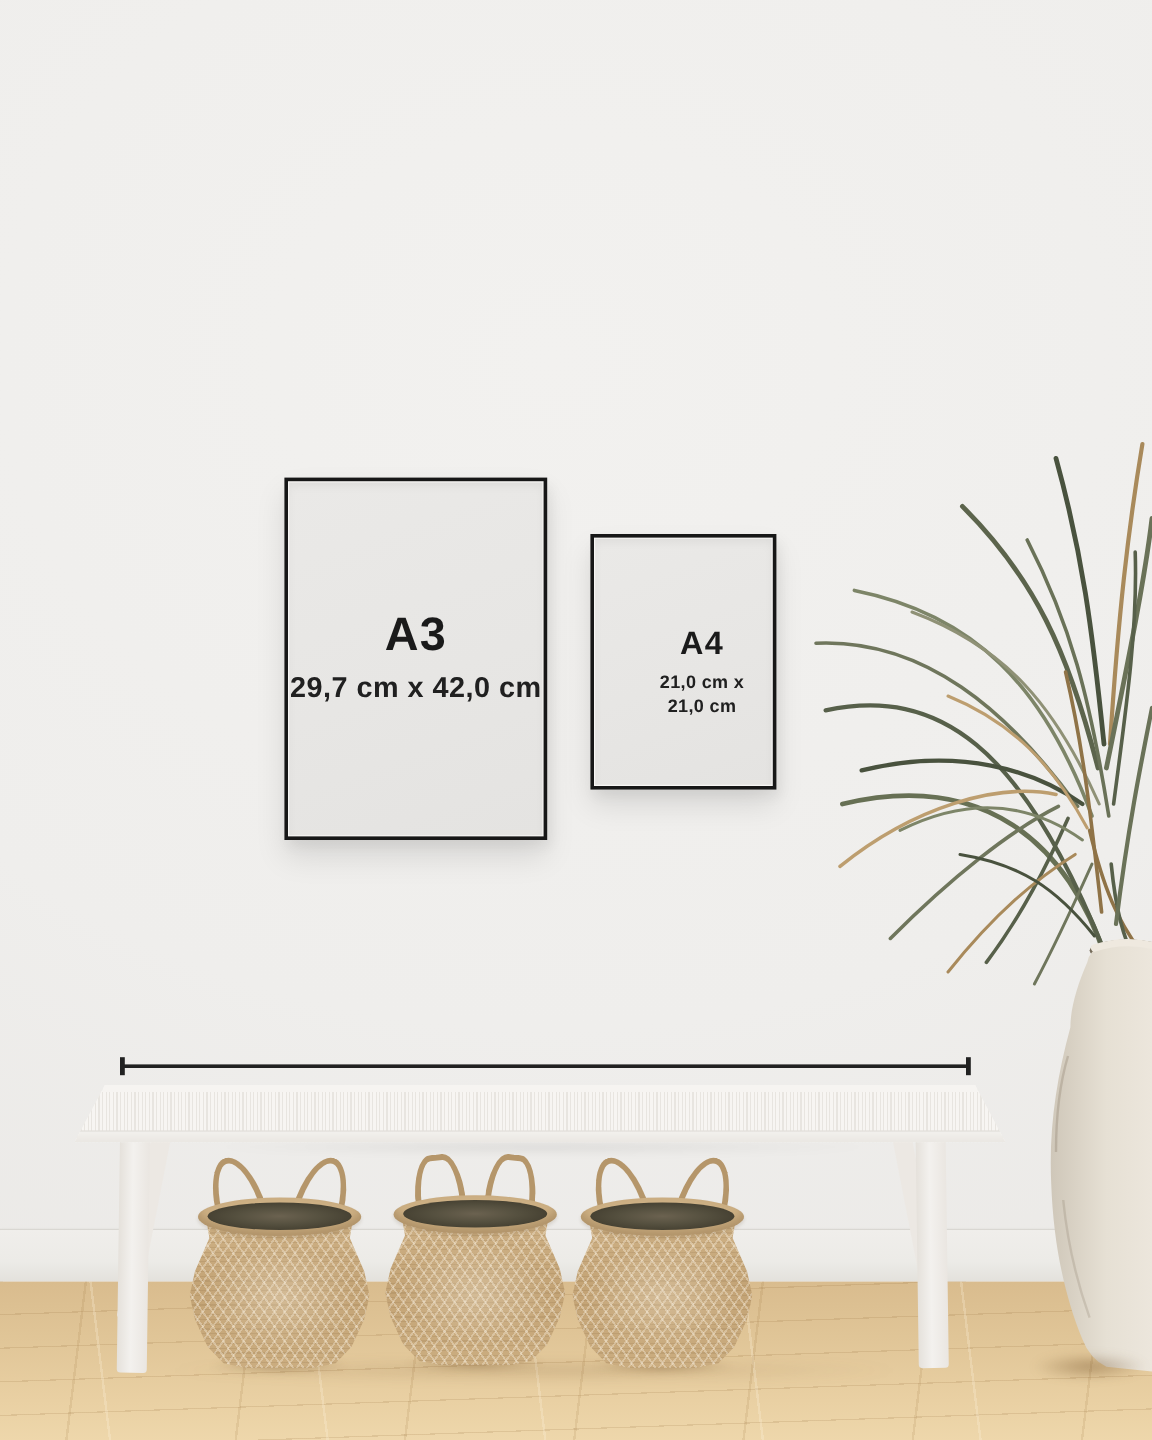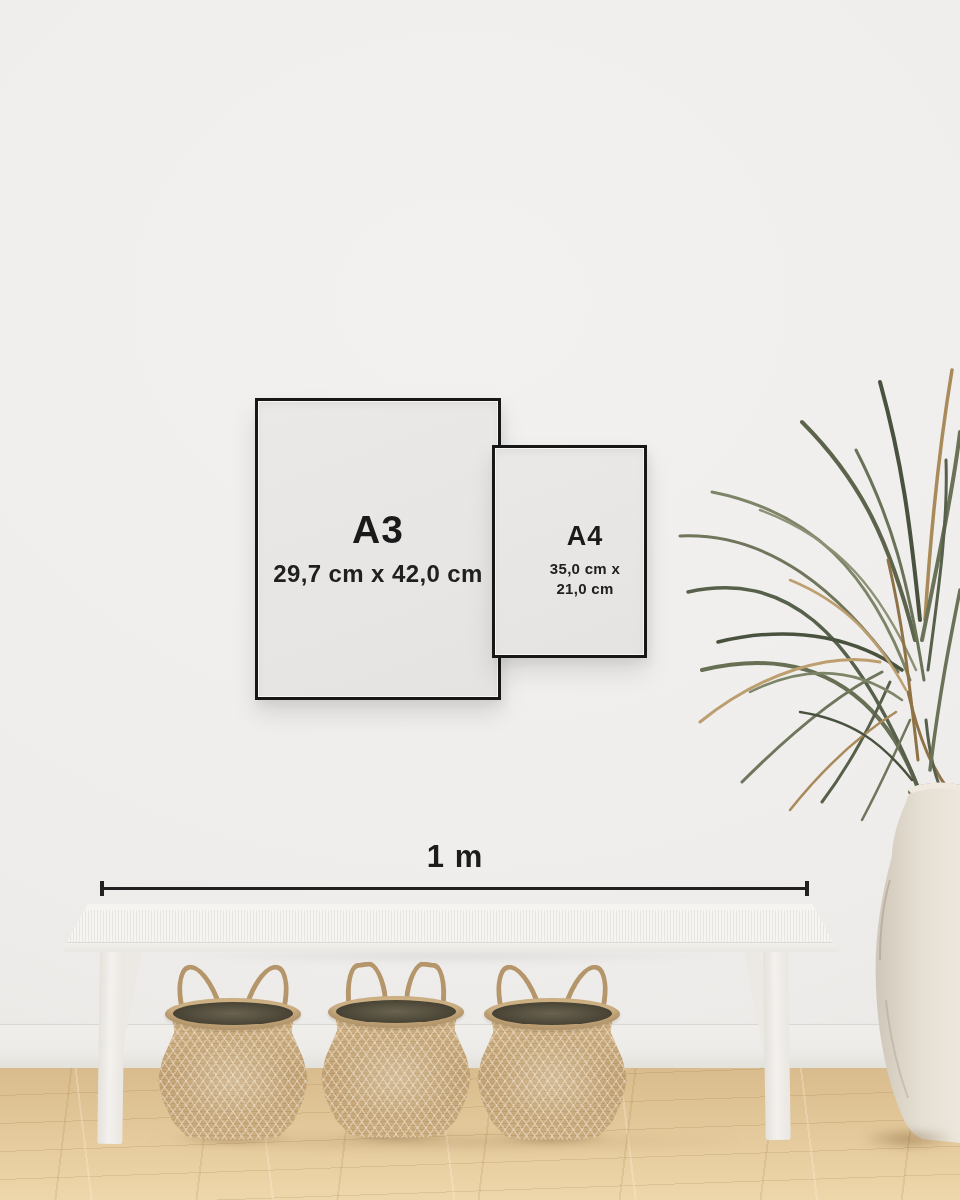--- a/index.html
+++ b/index.html
@@ -21,21 +21,21 @@
           repeating-linear-gradient(178deg, rgba(140,100,50,0) 0 27px, rgba(140,100,50,0.16) 27px 28px),
           linear-gradient(180deg,#d9bc8e 0%,#e0c597 35%,#e9d0a3 75%,#eed7ab 100%);}
 
   
   .frame{position:absolute;border:3px solid #171717;
          background:linear-gradient(160deg,#eae9e7 0%,#e7e6e4 55%,#e4e3e1 100%);
          box-shadow:0 14px 24px rgba(0,0,0,0.10),3px 6px 10px rgba(0,0,0,0.05),
                     inset 0 0 0 1px #f7f6f4, inset 0 4px 8px rgba(0,0,0,0.05);
          display:flex;flex-direction:column;align-items:center;justify-content:center;
          text-align:center;color:#1a1a1a;}
-  .frame--a3{left:237px;top:398px;width:246px;height:302px;margin-left:18px;}
+  .frame--a3{left:237px;top:398px;width:219px;height:302px;}
   .frame--a4{left:492px;top:445px;width:155px;height:213px;}
   .frame--a4 .frame-inner{transform:translateY(9px);margin-left:31px;}
   .frame-inner{display:flex;flex-direction:column;align-items:center;}
   .size-label{font-weight:700;letter-spacing:1px;line-height:1;}
   .frame--a3 .size-label{font-size:39px;margin-bottom:11px;}
   .frame--a4 .size-label{font-size:27px;margin-bottom:9px;}
   .size-dims{font-weight:600;color:#202020;}
   .frame--a3 .size-dims{font-size:24px;letter-spacing:0.4px;}
   .frame--a4 .size-dims{font-size:15px;line-height:20px;letter-spacing:0.3px;}
 
@@ -165,26 +165,25 @@
   <div class="frame frame--a3">
     <div class="frame-inner">
       <div class="size-label">A3</div>
       <div class="size-dims">29,7 cm x 42,0 cm</div>
     </div>
   </div>
 
   <div class="frame frame--a4">
     <div class="frame-inner">
       <div class="size-label">A4</div>
-      <div class="size-dims">35,0 cm x</div>
+      <div class="size-dims">21,0 cm x</div>
       <div class="size-dims">21,0 cm</div>
     </div>
   </div>
 
-  <div class="scale-label">1 m</div>
   <div class="scale-line"></div>
   <div class="scale-cap scale-cap--left"></div>
   <div class="scale-cap scale-cap--right"></div>
 
   <div class="bench-floor-shadow"></div>
   <div class="bench-wall-shadow"></div>
   <div class="bench-leg leg-rl"></div>
   <div class="bench-leg leg-rr"></div>
   <div class="bench-leg leg-fl"></div>
   <div class="bench-leg leg-fr"></div>

